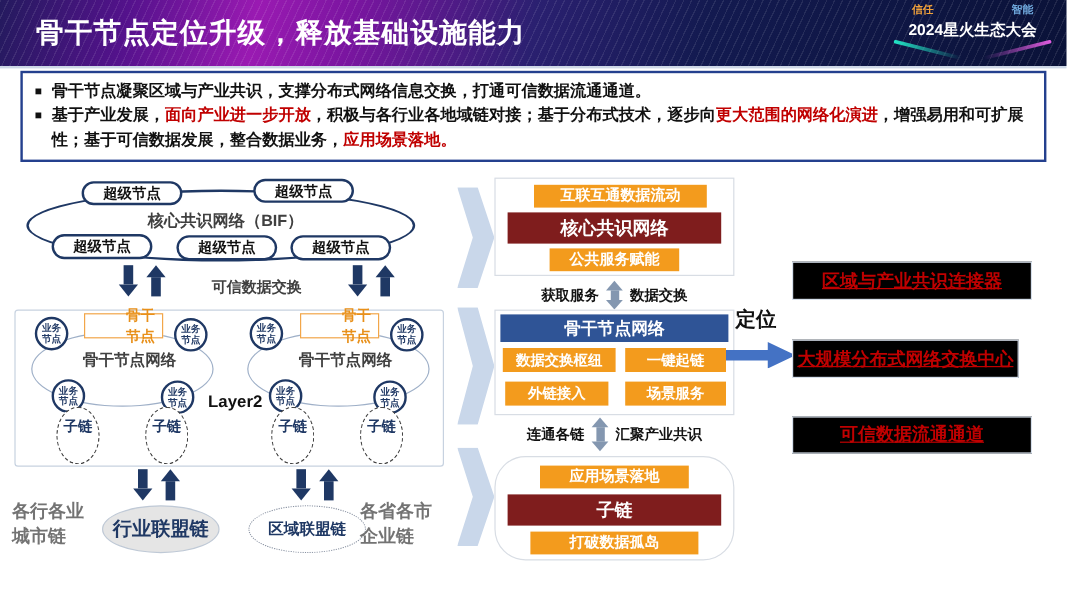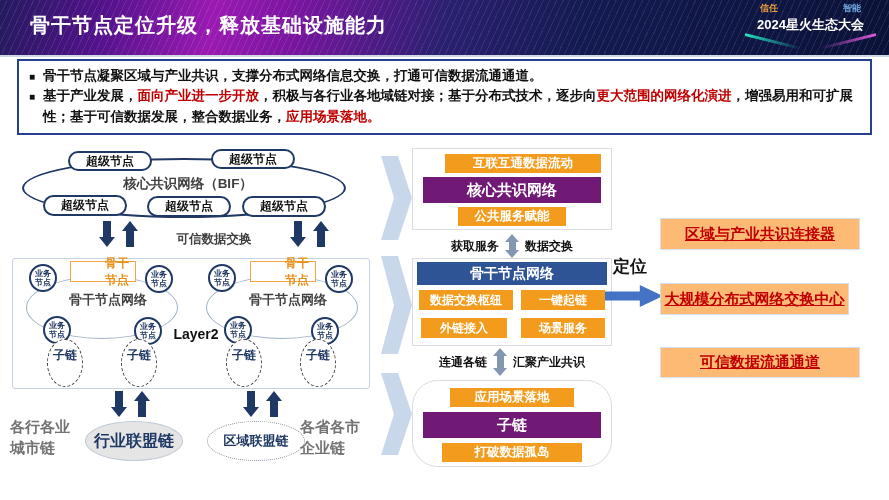--- a/index.html
+++ b/index.html
@@ -6,21 +6,21 @@
   .slide{position:relative;width:889px;height:500px;background:#fff;overflow:hidden;
          font-family:"Liberation Sans","DejaVu Sans",sans-serif;}
   .abs{position:absolute;box-sizing:border-box;}
 
   
   .header{position:absolute;left:0;top:0;width:889px;height:55px;
     background-image:
       repeating-linear-gradient(115deg, rgba(255,255,255,0.09) 0 1px, rgba(255,255,255,0) 1px 6px),
       linear-gradient(100deg,#241a5e 0%,#54128c 12%,#9a1ab2 24%,#7a15a0 33%,#2a2070 50%,#131a50 66%,#0a1238 100%);
     border-bottom:2px solid #cdd7e6;}
-  .header-title{position:absolute;left:30px;top:12px;color:#fff;font-size:20px;font-weight:bold;letter-spacing:1px;font-family:Liberation Serif, serif;}
+  .header-title{position:absolute;left:30px;top:12px;color:#fff;font-size:23px;font-weight:bold;letter-spacing:1px;font-family:Liberation Serif, serif;}
   .logo{position:absolute;right:6px;top:2px;width:145px;text-align:center;}
   .logo-tags{display:flex;justify-content:space-between;padding:0 22px;font-size:9px;font-weight:bold;}
   .tag-trust{color:#F2A23A;} .tag-smart{color:#6FA8DC;}
   .logo-event{font-size:13px;font-weight:bold;color:#fff;margin-top:1px;}
   .streaks{position:relative;height:16px;}
   .streak{position:absolute;width:58px;height:3px;border-radius:3px;top:6px;}
   .streak.teal{left:6px;background:linear-gradient(90deg,#22E6C6,rgba(34,230,198,0));transform:rotate(14deg);}
   .streak.magenta{right:6px;background:linear-gradient(270deg,#E05BE0,rgba(224,91,224,0));transform:rotate(-14deg);}
 
   
@@ -62,28 +62,28 @@
   .ud-arrow .s{width:7px;background:#8497B0;flex:1;}
   .ud-arrow .d{width:0;height:0;border-left:7px solid transparent;border-right:7px solid transparent;border-top:8px solid #8497B0;}
 
   .chevron{background:#C9D7EA;clip-path:polygon(0 0,55% 0,100% 50%,55% 100%,0 100%,42% 50%);}
   .block-arrow-right{background:#4472C4;clip-path:polygon(0 30%,60% 30%,60% 0,100% 50%,60% 100%,60% 70%,0 70%);}
 
   
   .panel{position:absolute;background:#fff;border:1px solid #D8DDE4;box-sizing:border-box;}
   .orangebox{position:absolute;background:#F39B1D;color:#fff;font-weight:bold;display:flex;
              align-items:center;justify-content:center;box-sizing:border-box;}
-  .periwinkle{position:absolute;background:#701a75;color:#fff;font-weight:bold;display:flex;
+  .periwinkle{position:absolute;background:#7f1d1d;color:#fff;font-weight:bold;display:flex;
               align-items:center;justify-content:center;box-sizing:border-box;}
   .bluehdr{position:absolute;background:#2F5496;color:#fff;font-weight:bold;display:flex;
            align-items:center;justify-content:center;box-sizing:border-box;}
   .flowlabel{display:flex;align-items:center;justify-content:center;gap:6px;font-size:12px;font-weight:bold;color:#111;}
 
   
-  .rightbox{position:absolute;background:#fdba74;border:1px solid #D6DFEB;display:flex;align-items:center;
+  .rightbox{position:absolute;background:#000000;border:1px solid #D6DFEB;display:flex;align-items:center;
             justify-content:center;box-sizing:border-box;}
   .rightbox span{color:#C00000;font-weight:bold;text-decoration:underline;font-size:15px;}
   .pos-label{position:absolute;font-size:17px;font-weight:bold;color:#111;}
 </style>
 </head>
 <body>
 
 <div class="slide">
 
   <div class="header">
@@ -196,21 +196,21 @@
   <div class="abs caption" style="left:300px;top:416px;width:74px;">
     <div>各省各市</div>
     <div>企业链</div>
   </div>
 
   <div class="abs chevron" style="left:381px;top:156px;width:31px;height:84px;"></div>
   <div class="abs chevron" style="left:381px;top:256px;width:31px;height:98px;"></div>
   <div class="abs chevron" style="left:381px;top:373px;width:31px;height:82px;"></div>
 
   <div class="panel" style="left:412px;top:148px;width:200px;height:82px;">
-    <div class="orangebox" style="left:32px;top:5px;width:156px;height:19px;font-size:12.5px;">互联互通数据流动</div>
+    <div class="orangebox" style="left:32px;top:5px;width:144px;height:19px;font-size:12.5px;">互联互通数据流动</div>
     <div class="periwinkle" style="left:10px;top:28px;width:178px;height:26px;font-size:15px;">核心共识网络</div>
     <div class="orangebox" style="left:45px;top:58px;width:108px;height:19px;font-size:12.5px;">公共服务赋能</div>
   </div>
 
   <div class="abs flowlabel" style="left:412px;top:234px;width:200px;height:24px;">
     <span>获取服务</span>
     <div class="ud-arrow" style="height:24px;">
         <div class="u"></div>
         <div class="s"></div>
         <div class="d"></div>

